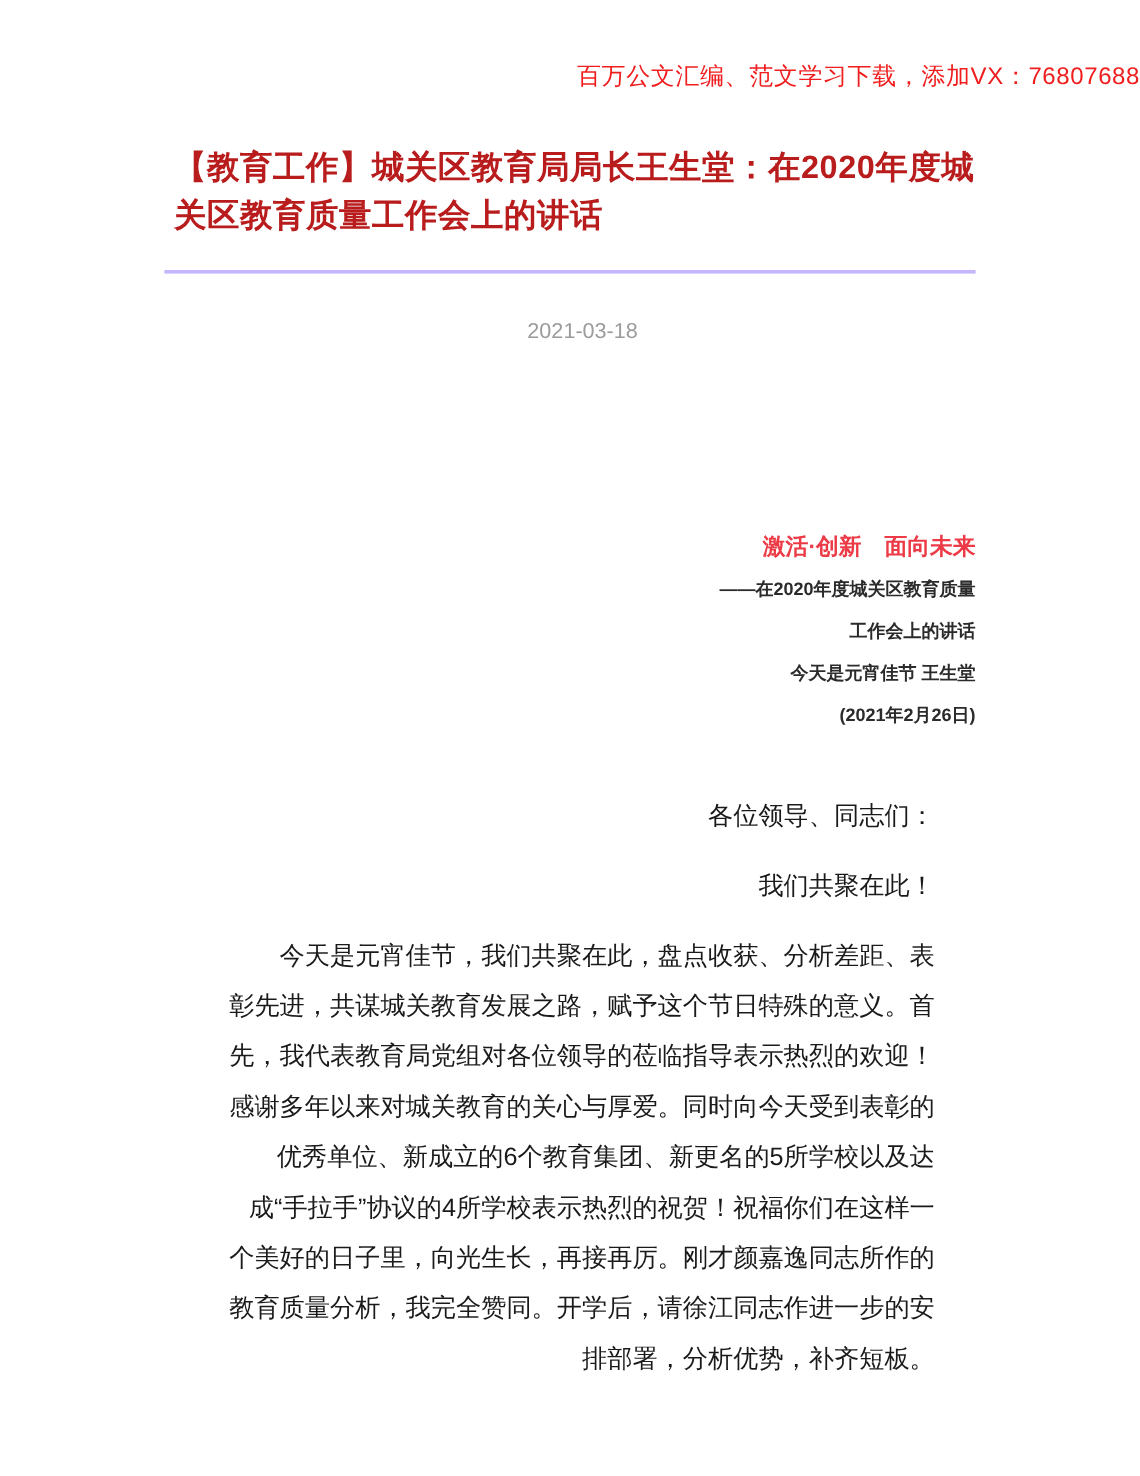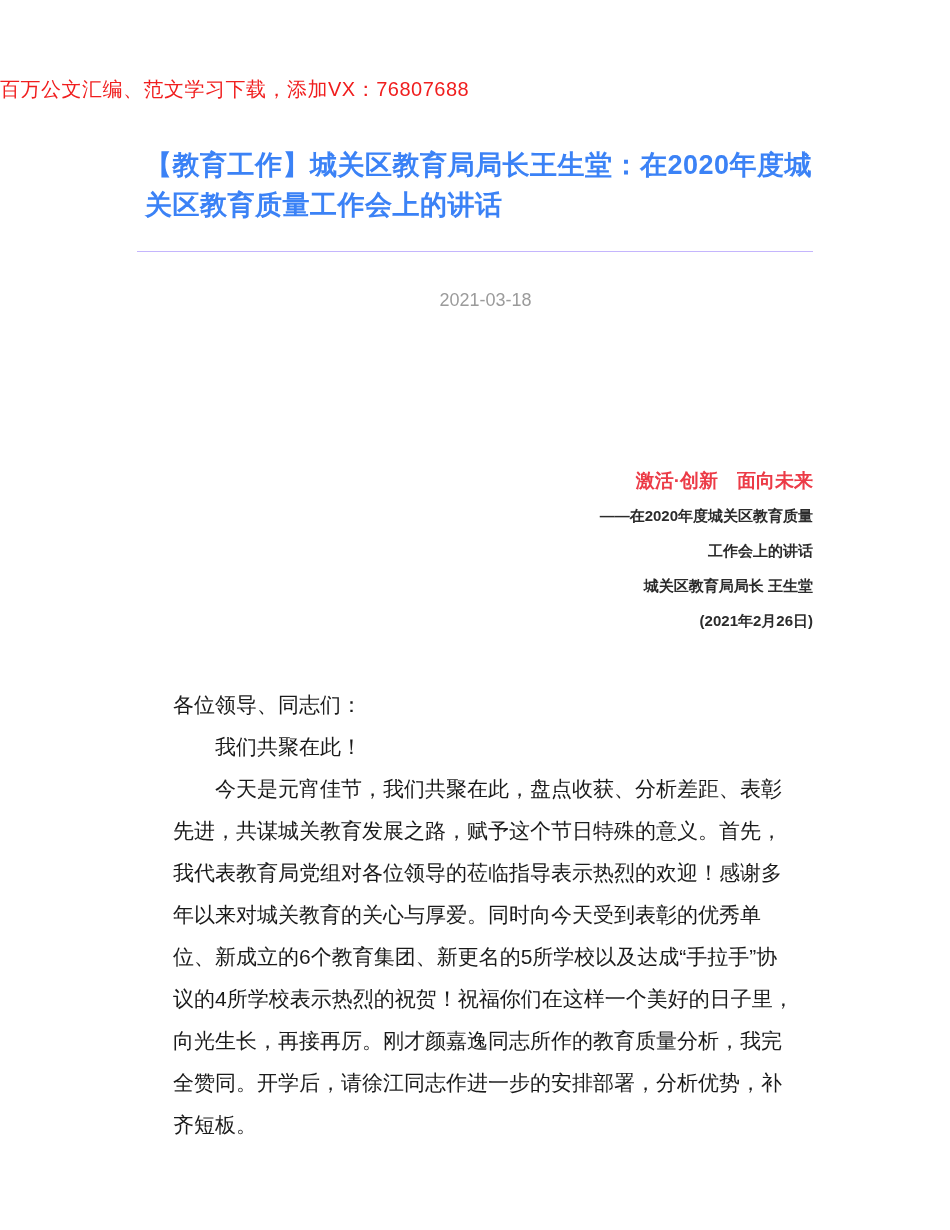--- a/index.html
+++ b/index.html
@@ -8,38 +8,38 @@
     background: #ffffff;
   }
   body {
     width: 950px;
     height: 1230px;
     font-family: "Liberation Sans", "DejaVu Sans", sans-serif;
     color: #1d1d1d;
     overflow: hidden;
   }
   .banner {
-    padding-top: 76px;
-    text-align: left;
+    padding-top: 50px;
+    text-align: right;
     font-size: 20px;
     color: #f01e1e;
     letter-spacing: 0.5px;
   }
   .article {
     margin: 0 137px;
   }
   .title {
     margin-top: 42px;
     padding: 0 0 26px 8px;
     font-size: 27px;
     font-weight: 600;
-    color: #3b82f6;
+    color: #b91c1c;
     line-height: 40px;
     letter-spacing: 0.5px;
-    border-bottom: 1px solid #c4b5fd;
+    border-bottom: 3px solid #c4b5fd;
   }
   .date {
     margin: 38px 0 0 21px;
     font-size: 18px;
     color: #9b9b9b;
     text-align: center;
   }
   .heading-block {
     margin-top: 152px;
     text-align: right;
@@ -56,42 +56,43 @@
     font-size: 15px;
     line-height: 35px;
   }
   .body-text {
     margin: 46px 18px 0 36px;
     font-size: 21px;
     line-height: 42px;
     color: #1a1a1a;
   }
   .body-text p {
-    margin: 0;
+    margin: 16px;
+    text-align: right;
   }
   .body-text p.indent {
     text-indent: 2em;
   }
 </style>
 </head>
 <body>
 
 <div class="banner">百万公文汇编、范文学习下载，添加VX：76807688</div>
 
 <div class="article">
 
   <h1 class="title">【教育工作】城关区教育局局长王生堂：在2020年度城关区教育质量工作会上的讲话</h1>
 
   <div class="date">2021-03-18</div>
 
   <div class="heading-block">
     <div class="slogan">激活·创新　面向未来</div>
     <div class="h-line">——在2020年度城关区教育质量</div>
     <div class="h-line">工作会上的讲话</div>
-    <div class="h-line">城关区教育局局长 王生堂</div>
+    <div class="h-line">今天是元宵佳节 王生堂</div>
     <div class="h-line">(2021年2月26日)</div>
   </div>
 
   <div class="body-text">
     <p>各位领导、同志们：</p>
     <p class="indent">我们共聚在此！</p>
     <p class="indent">今天是元宵佳节，我们共聚在此，盘点收获、分析差距、表彰先进，共谋城关教育发展之路，赋予这个节日特殊的意义。首先，我代表教育局党组对各位领导的莅临指导表示热烈的欢迎！感谢多年以来对城关教育的关心与厚爱。同时向今天受到表彰的优秀单位、新成立的6个教育集团、新更名的5所学校以及达成“手拉手”协议的4所学校表示热烈的祝贺！祝福你们在这样一个美好的日子里，向光生长，再接再厉。刚才颜嘉逸同志所作的教育质量分析，我完全赞同。开学后，请徐江同志作进一步的安排部署，分析优势，补齐短板。</p>
   </div>
 
 </div>

